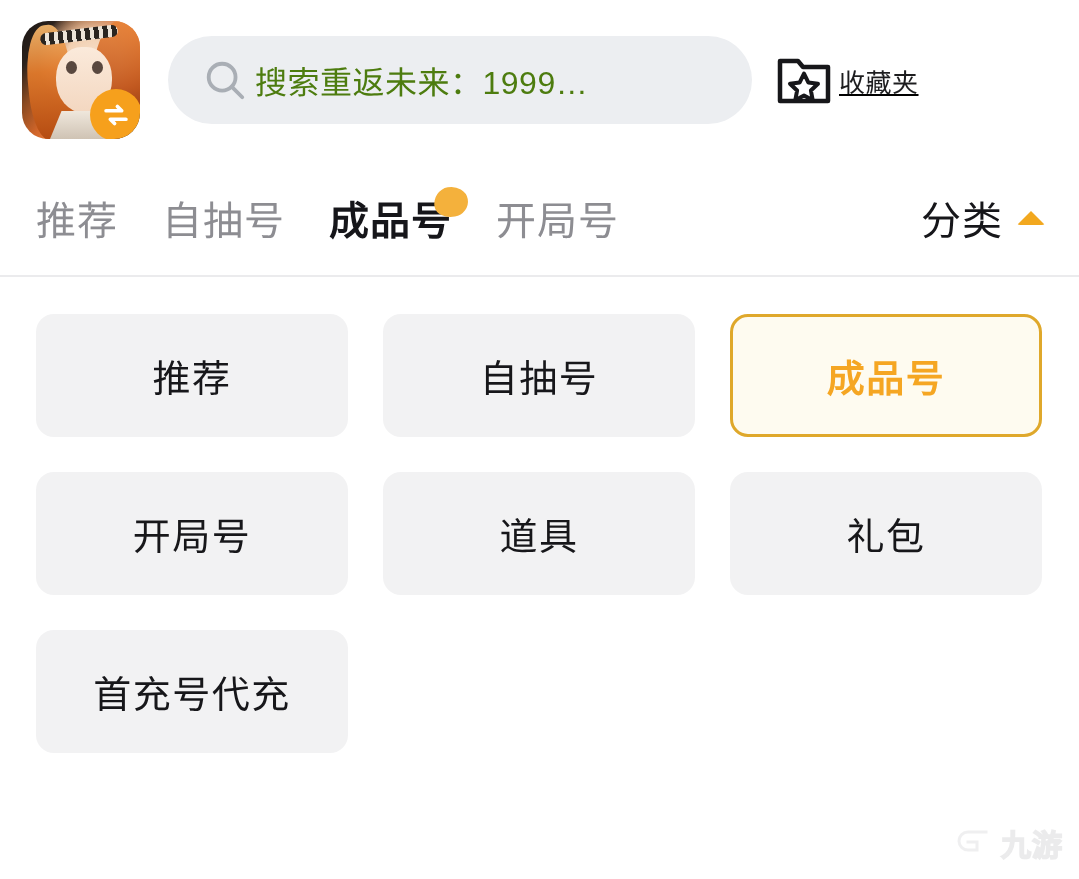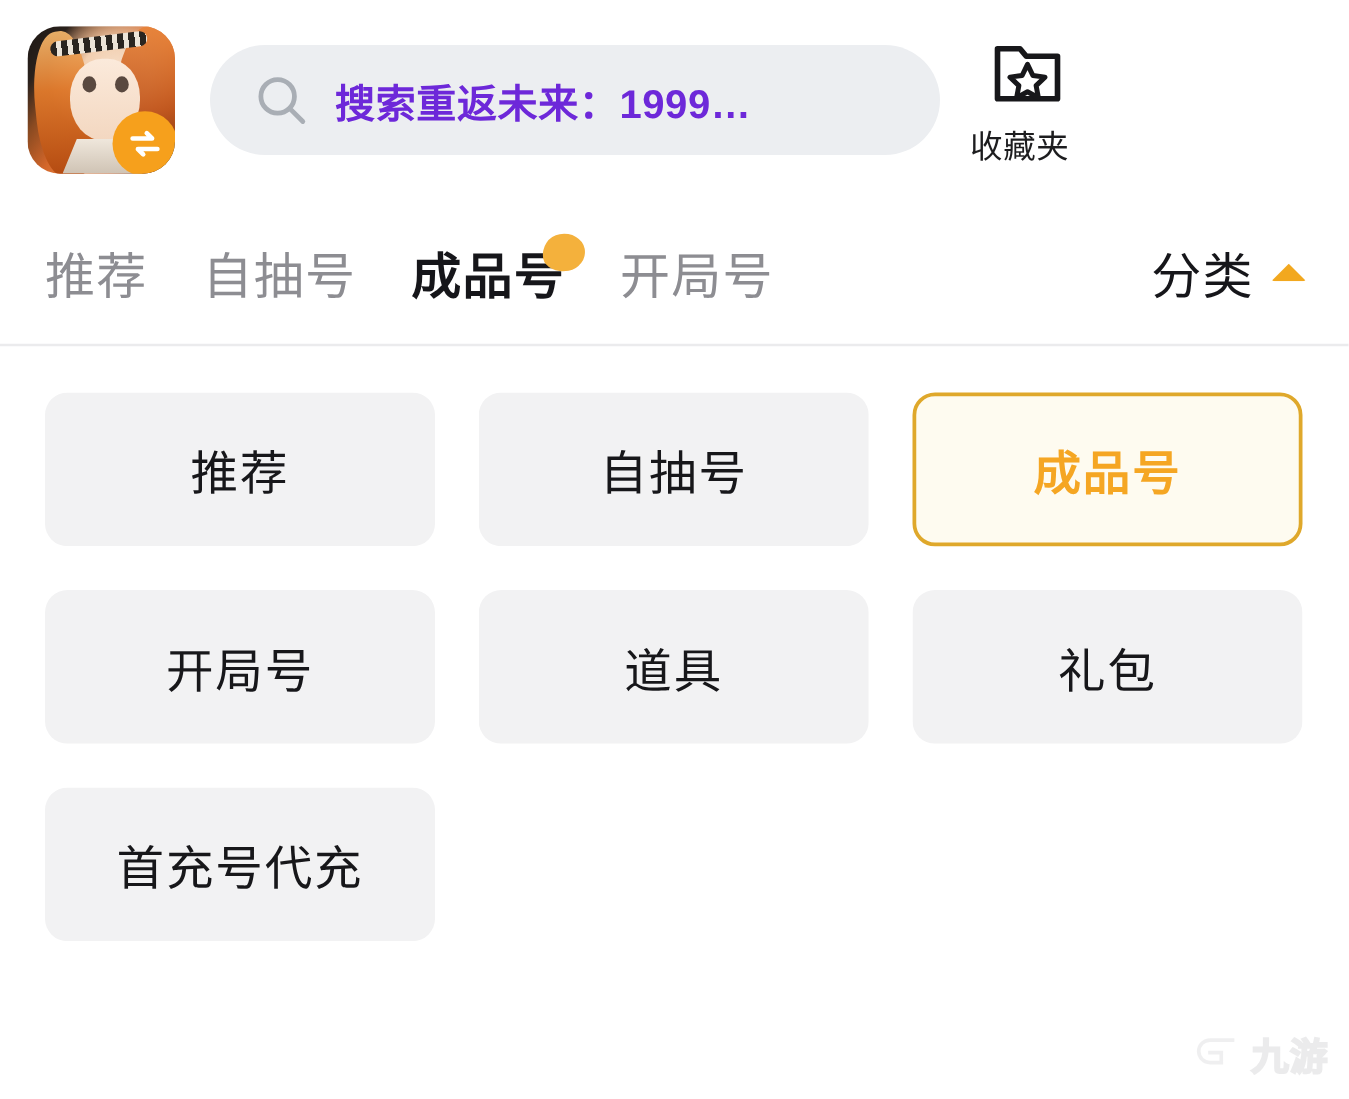--- a/index.html
+++ b/index.html
@@ -98,35 +98,35 @@
     background:#eceef1;
     border-radius:44px;
     display:flex;
     align-items:center;
     padding:0 34px;
     max-width:584px;
   }
   .search-icon { width:46px; height:46px; flex:0 0 auto; }
   .search-icon svg { width:46px; height:46px; display:block; }
   .search-placeholder {
-    margin-left:20px;
+    margin-left:7px;
     font-size:32px;
-    color:#6d28d9;
+    color:#4d7c0f;
     letter-spacing:.5px;
     white-space:nowrap;
     overflow:hidden;
-    font-weight:bold;
   }
 
   .hdr-action {
     width:92px;
     flex:0 0 auto;
     display:flex;
-    flex-direction:column;
+    align-items:center;
     gap:7px;
+    text-decoration:underline;
   }
   .hdr-action + .hdr-action { margin-left:30px; }
   .hdr-action .ico { height:62px; display:flex; align-items:center; justify-content:center; }
   .hdr-action .ico svg { display:block; }
   .hdr-action .lbl {
     font-size:26px;
     color:#1d1d1f;
     white-space:nowrap;
     letter-spacing:.5px;
   }

